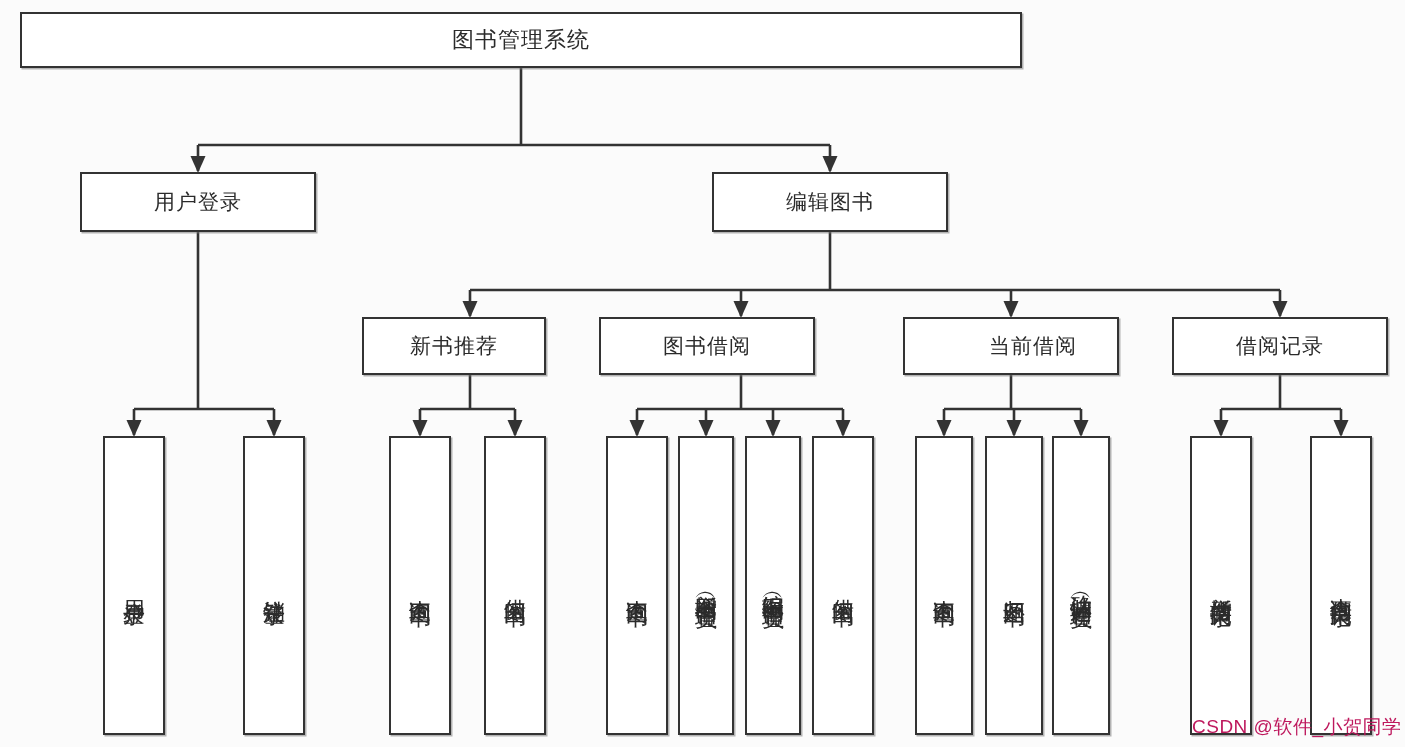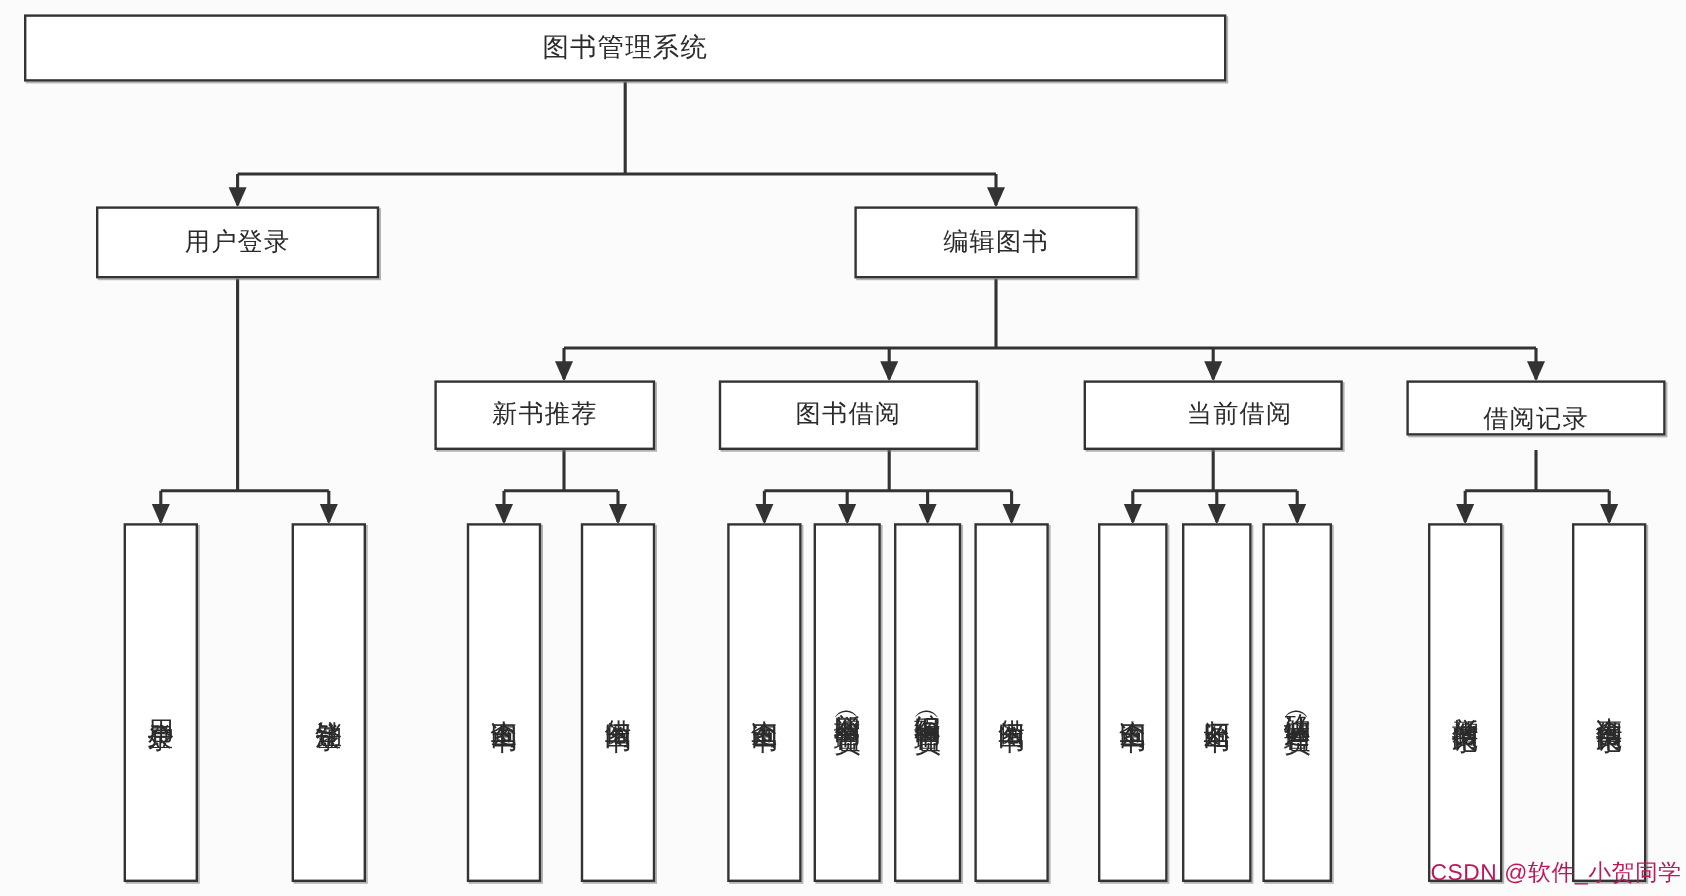--- a/index.html
+++ b/index.html
@@ -153,21 +153,21 @@
       </div>
       <div class="node h" style="left: 362px; top: 317px; width: 184px; height: 58px;">
         <span class="label">新书推荐</span>
       </div>
       <div class="node h" style="left: 599px; top: 317px; width: 216px; height: 58px;">
         <span class="label">图书借阅</span>
       </div>
       <div class="node h" style="left: 903px; top: 317px; width: 216px; height: 58px; padding-left: 44px;">
         <span class="label">当前借阅</span>
       </div>
-      <div class="node h" style="left: 1172px; top: 317px; width: 216px; height: 46px; align-items: flex-end;">
+      <div class="node h" style="left: 1172px; top: 317px; width: 216px; height: 58px;">
         <span class="label">借阅记录</span>
       </div>
       <div class="node v" style="left: 103px; top: 436px; width: 62px; height: 299px;">
         <span class="label">用户登录</span>
       </div>
       <div class="node v" style="left: 243px; top: 436px; width: 62px; height: 299px;">
         <span class="label">注销登录</span>
       </div>
       <div class="node v" style="left: 389px; top: 436px; width: 62px; height: 299px;">
         <span class="label">查询图书</span>

